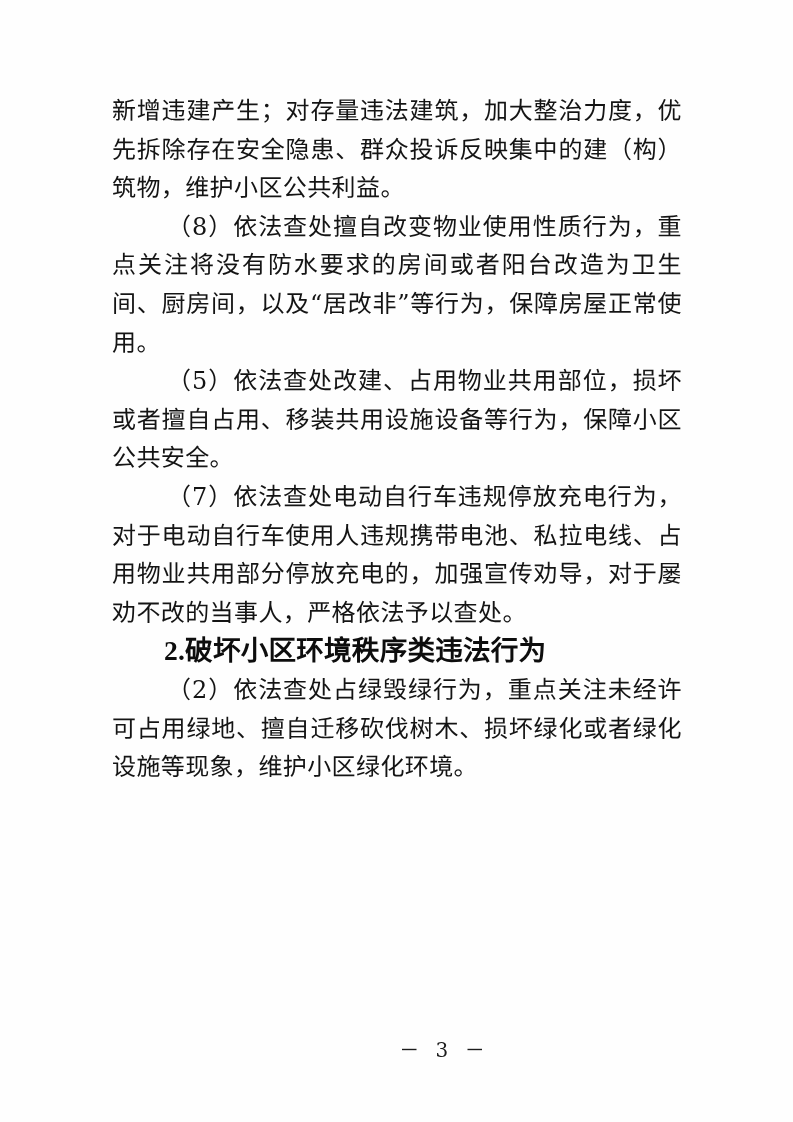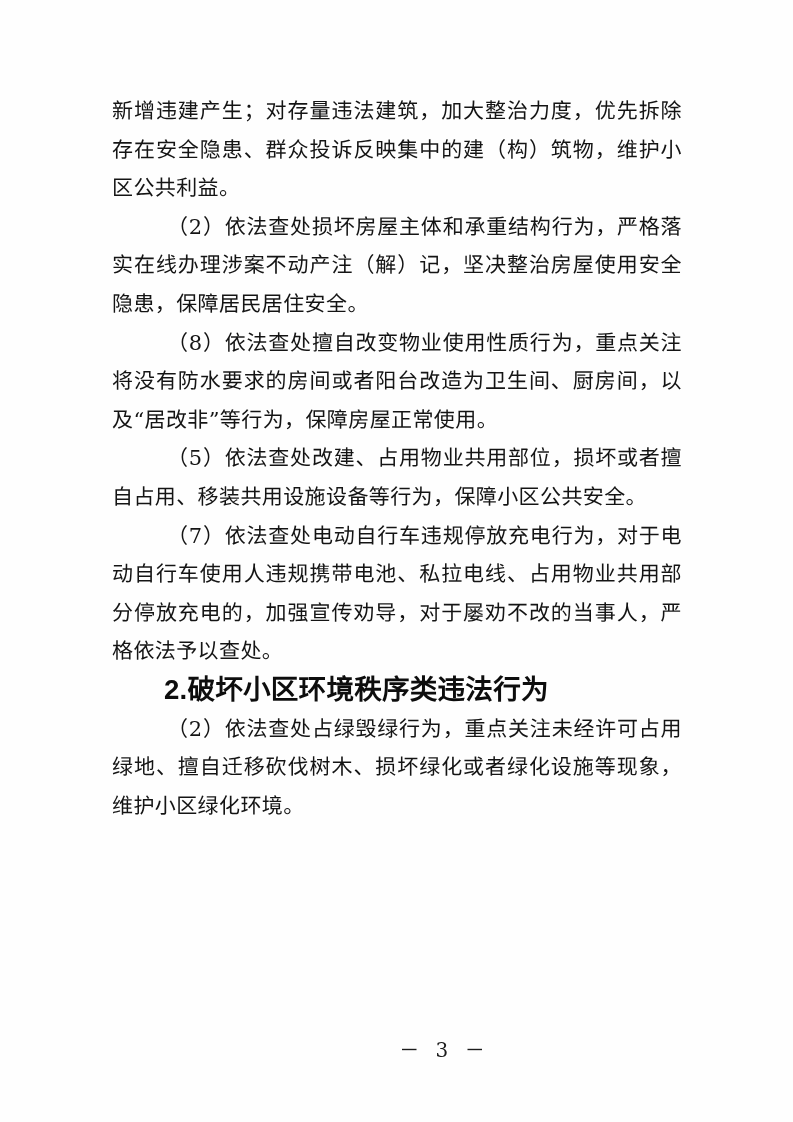--- a/index.html
+++ b/index.html
@@ -28,21 +28,21 @@
   
   .content {
     position: absolute;
     left: 112px;
     top: 92px;
     width: 570px;
   }
 
   .para {
     margin: 0;
-    font-size: 21px;
+    font-size: 24px;
     line-height: 38.6px;
     letter-spacing: 0.4px;
     text-align: justify;
     text-justify: inter-character;
     text-indent: 0;
     font-family: "DejaVu Serif", "Liberation Serif", serif;
     font-weight: 400;
     color: #141414;
     word-break: break-all;
   }
@@ -51,21 +51,21 @@
     text-indent: 55px;
   }
 
   .heading {
     margin: 0;
     font-size: 27.6px;
     line-height: 38.6px;
     letter-spacing: 0.2px;
     text-indent: 52px;
     font-weight: 700;
-    font-family: Liberation Sans, sans-serif;
+    font-family: Liberation Serif, serif;
     color: #0d0d0d;
     white-space: nowrap;
   }
 
   
   .footer {
     position: absolute;
     left: 0;
     top: 1038px;
     width: 793px;
@@ -85,21 +85,20 @@
 </style>
 </head>
 <body>
 
 <div class="page">
 
   <div class="content">
 
     <p class="para">新增违建产生；对存量违法建筑，加大整治力度，优先拆除存在安全隐患、群众投诉反映集中的建（构）筑物，维护小区公共利益。</p>
 
-    <p class="para indent">（2）依法查处损坏房屋主体和承重结构行为，严格落实在线办理涉案不动产注（解）记，坚决整治房屋使用安全隐患，保障居民居住安全。</p>
 
     <p class="para indent">（8）依法查处擅自改变物业使用性质行为，重点关注将没有防水要求的房间或者阳台改造为卫生间、厨房间，以及“居改非”等行为，保障房屋正常使用。</p>
 
     <p class="para indent">（5）依法查处改建、占用物业共用部位，损坏或者擅自占用、移装共用设施设备等行为，保障小区公共安全。</p>
 
     <p class="para indent">（7）依法查处电动自行车违规停放充电行为，对于电动自行车使用人违规携带电池、私拉电线、占用物业共用部分停放充电的，加强宣传劝导，对于屡劝不改的当事人，严格依法予以查处。</p>
 
     <p class="heading">2.破坏小区环境秩序类违法行为</p>
 
 

